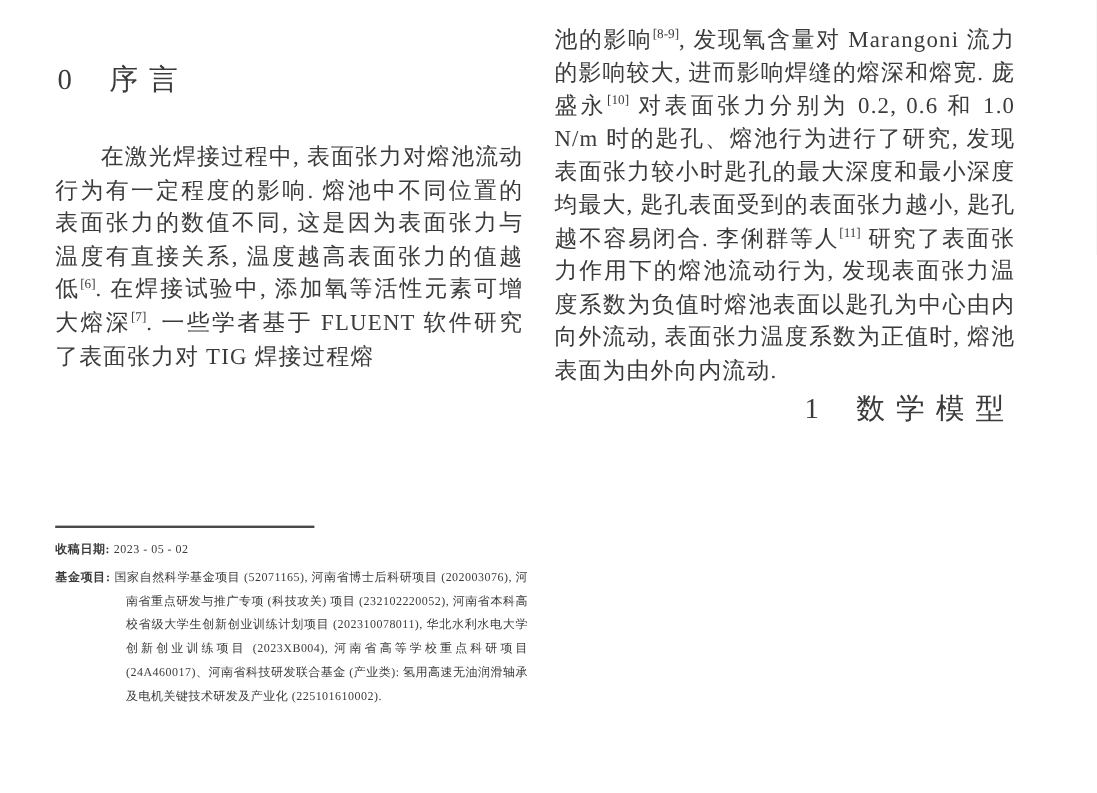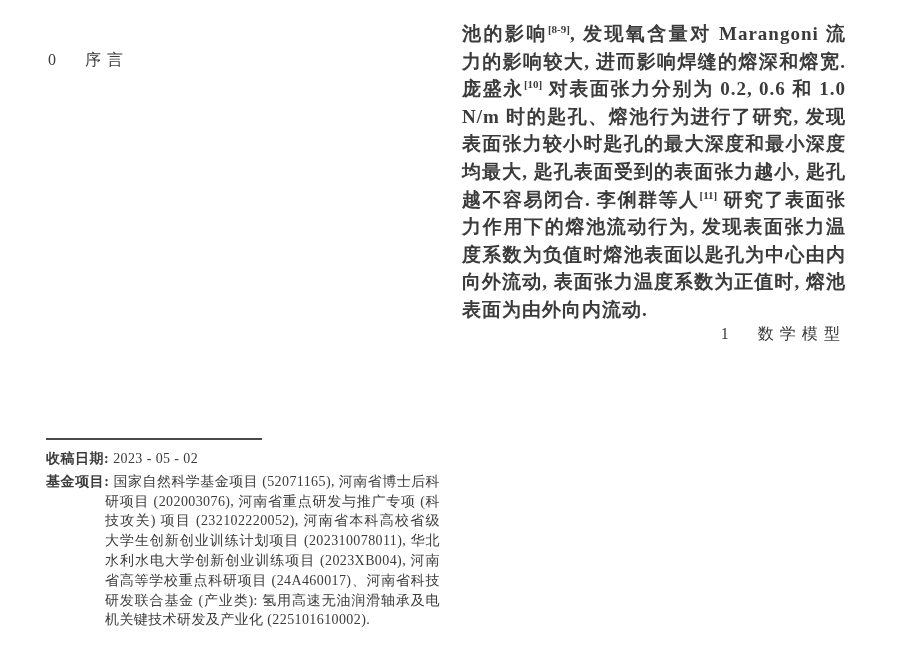--- a/index.html
+++ b/index.html
@@ -14,51 +14,50 @@
     background:var(--bg-color);
     color:var(--text-color);
     font-family:"Liberation Serif","DejaVu Serif",serif;
     overflow:hidden;
   }
   .col{position:absolute;}
   .col-left{left:46px;top:50px;width:390px;}
   .col-right{left:462px;top:20px;width:384px;}
 
   h2.section{
-    font-size:16px;
+    font-size:24px;
     font-weight:normal;
     margin:0 0 36px 2px;
     color:var(--text-color);
     white-space:nowrap;
   }
   h2.section .num{display:inline-block;margin-right:25px;}
   h2.section .title{letter-spacing:0.38em;}
 
   p.body{
     font-size:19px;
     line-height:27.6px;
     letter-spacing:1px;
     text-align:justify;
     margin:0;
-    font-weight:bold;
   }
   p.indent{text-indent:2em;}
   p.body sup{
     font-size:11px;
     letter-spacing:0;
     line-height:0;
     vertical-align:super;
   }
 
   .heading-mid{margin:36px 0 34px 2px;text-align:right;}
 
   .footnote{
     position:absolute;
     left:46px;top:438px;width:394px;
-    font-size:14px;
+    font-size:10px;
     line-height:19.8px;
     letter-spacing:0.4px;
   }
   .fn-rule{
     width:216px;height:0;
     border-top:2px solid var(--rule-color);
     margin:0 0 9px 0;
   }
   .fn-line{margin:0;text-align:justify;}
   .fn-label{font-weight:bold;letter-spacing:0.5px;}
@@ -72,20 +71,21 @@
 </head>
 <body>
 
 <div class="page">
 
   <div class="col col-left">
     <h2 class="section">
       <span class="num">0</span>
       <span class="title">序言</span>
     </h2>
+    <p class="body indent">在激光焊接过程中, 表面张力对熔池流动行为有一定程度的影响. 熔池中不同位置的表面张力的数值不同, 这是因为表面张力与温度有直接关系, 温度越高表面张力的值越低<sup>[6]</sup>. 在焊接试验中, 添加氧等活性元素可增大熔深<sup>[7]</sup>. 一些学者基于 FLUENT 软件研究了表面张力对 TIG 焊接过程熔</p>
   </div>
 
   <div class="footnote">
     <div class="fn-rule"></div>
     <p class="fn-line">
       <span class="fn-label">收稿日期:</span><span>2023 - 05 - 02</span>
     </p>
     <p class="fn-line fn-hang">
       <span class="fn-label">基金项目:</span><span>国家自然科学基金项目 (52071165), 河南省博士后科研项目 (202003076), 河南省重点研发与推广专项 (科技攻关) 项目 (232102220052), 河南省本科高校省级大学生创新创业训练计划项目 (202310078011), 华北水利水电大学创新创业训练项目 (2023XB004), 河南省高等学校重点科研项目 (24A460017)、河南省科技研发联合基金 (产业类): 氢用高速无油润滑轴承及电机关键技术研发及产业化 (225101610002).</span>
     </p>

